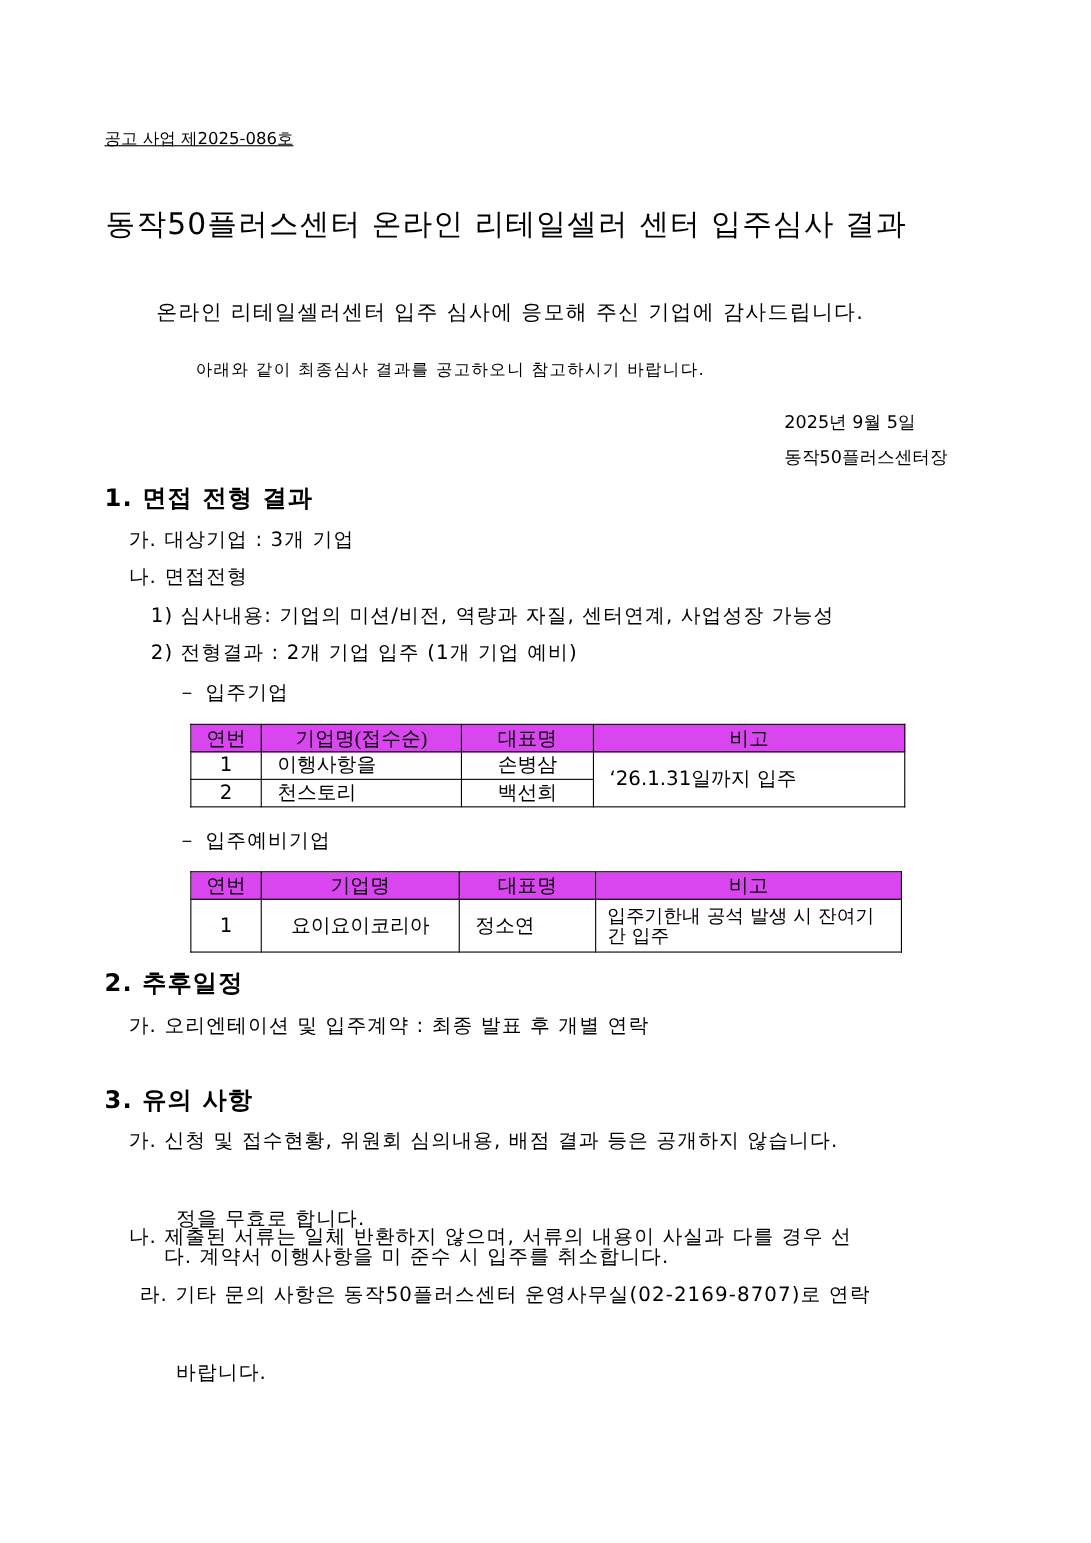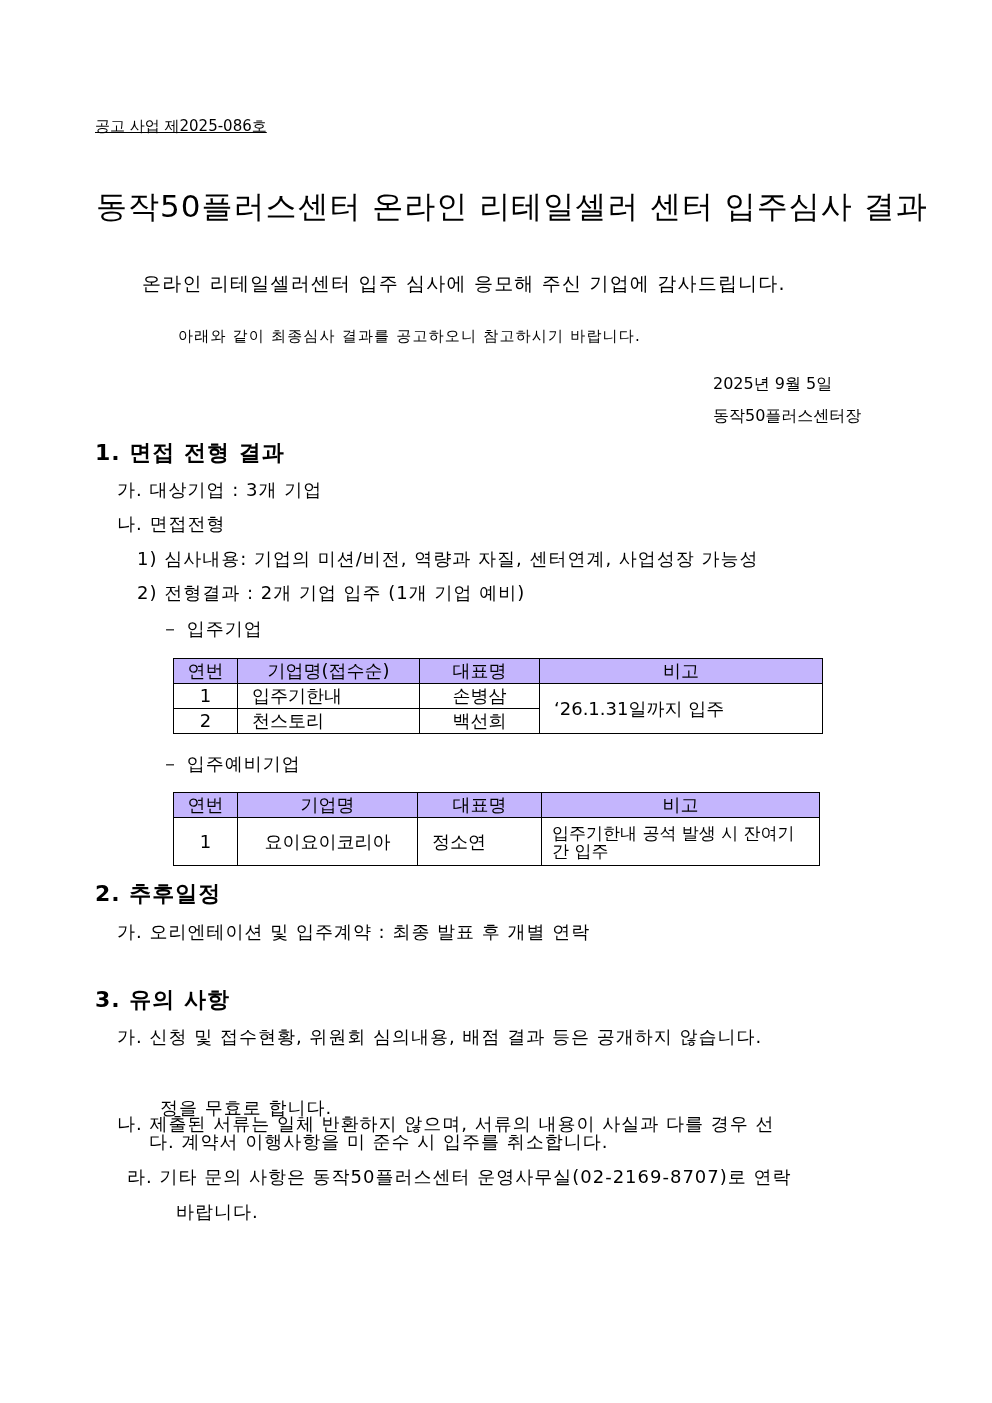--- a/index.html
+++ b/index.html
@@ -2,21 +2,21 @@
 <html><head>
   <meta charset="utf-8">
   <style>
     html, body { margin: 0; padding: 0; background: #ffffff; }
     body {
       width: 992px; height: 1403px; position: relative; overflow: hidden;
       font-family: "DejaVu Sans", sans-serif; color: #000;
     }
     .abs { position: absolute; white-space: nowrap; }
     .notice-no { left: 95px; top: 117px; font-size: 15px; text-decoration: underline; }
-    .title { left: 96px; top: 186px; font-size: 31px; letter-spacing: 1px; }
+    .title { left: 96px; top: 186px; font-size: 27px; letter-spacing: 1px; }
     .intro1 { left: 142px; top: 271px; font-size: 19px; letter-spacing: 1.2px; }
     .intro2 { left: 178px; top: 307px; font-size: 15px; letter-spacing: 1.2px; margin-top: 20px; }
     .date { left: 713px; top: 374px; font-size: 16px; }
     .signer { left: 713px; top: 406px; font-size: 16px; text-align: center; }
     .h1 { font-size: 22px; font-weight: bold; letter-spacing: 1px; }
     .sec1 { left: 95px; top: 438px; }
     .sec2 { left: 95px; top: 879px; }
     .sec3 { left: 95px; top: 985px; }
     .item { font-size: 18px; letter-spacing: 1px; }
     .i1a { left: 117px; top: 478px; }
@@ -24,29 +24,29 @@
     .i1b1 { left: 137px; top: 547px; }
     .i1b2 { left: 137px; top: 581px; }
     .dash1 { left: 161px; top: 617px; }
     .dash2 { left: 161px; top: 752px; }
     .i2a { left: 117px; top: 920px; }
     .i3a { left: 117px; top: 1025px; }
     .i3b { left: 117px; top: 1112px; }
     .i3b2 { left: 160px; top: 1096px; }
     .i3c { left: 117px; top: 1130px; margin-left: 32px; }
     .i3d { left: 127px; top: 1165px; }
-    .i3d2 { left: 160px; top: 1200px; margin-left: 16px; }
+    .i3d2 { left: 160px; top: 1236px; }
     table.doc {
       position: absolute; border-collapse: collapse; font-size: 18px;
       font-family: "DejaVu Sans", sans-serif;
     }
     table.doc th, table.doc td {
       border: 1px solid #000; padding: 0 4px; line-height: 24px; font-weight: normal;
     }
-    table.doc th { background: #c4b5fd; text-align: center; }
+    table.doc th { background: #d946ef; text-align: center; font-family: Liberation Serif, serif; }
     .t1 { left: 173px; top: 658px; width: 650px; }
     .t2 { left: 173px; top: 792px; width: 647px; }
     .c { text-align: center; }
     .l { text-align: left; padding-left: 14px !important; }
     .note2 { line-height: 18px !important; font-size: 17px; padding: 2px 10px !important; }
   </style>
 </head>
 <body>
 
 <div class="abs notice-no">공고 사업 제2025-086호</div>
@@ -72,21 +72,21 @@
     </colgroup>
   <tbody>
       <tr>
     <th>연번</th>
     <th>기업명(접수순)</th>
     <th>대표명</th>
     <th>비고</th>
   </tr>
   <tr>
     <td class="c">1</td>
-    <td class="l">입주기한내</td>
+    <td class="l">이행사항을</td>
     <td class="c">손병삼</td>
     <td rowspan="2" class="l">‘26.1.31일까지 입주</td>
   </tr>
   <tr>
     <td class="c">2</td>
     <td class="l">천스토리</td>
     <td class="c">백선희</td>
   </tr>
 </tbody>
   </table>

